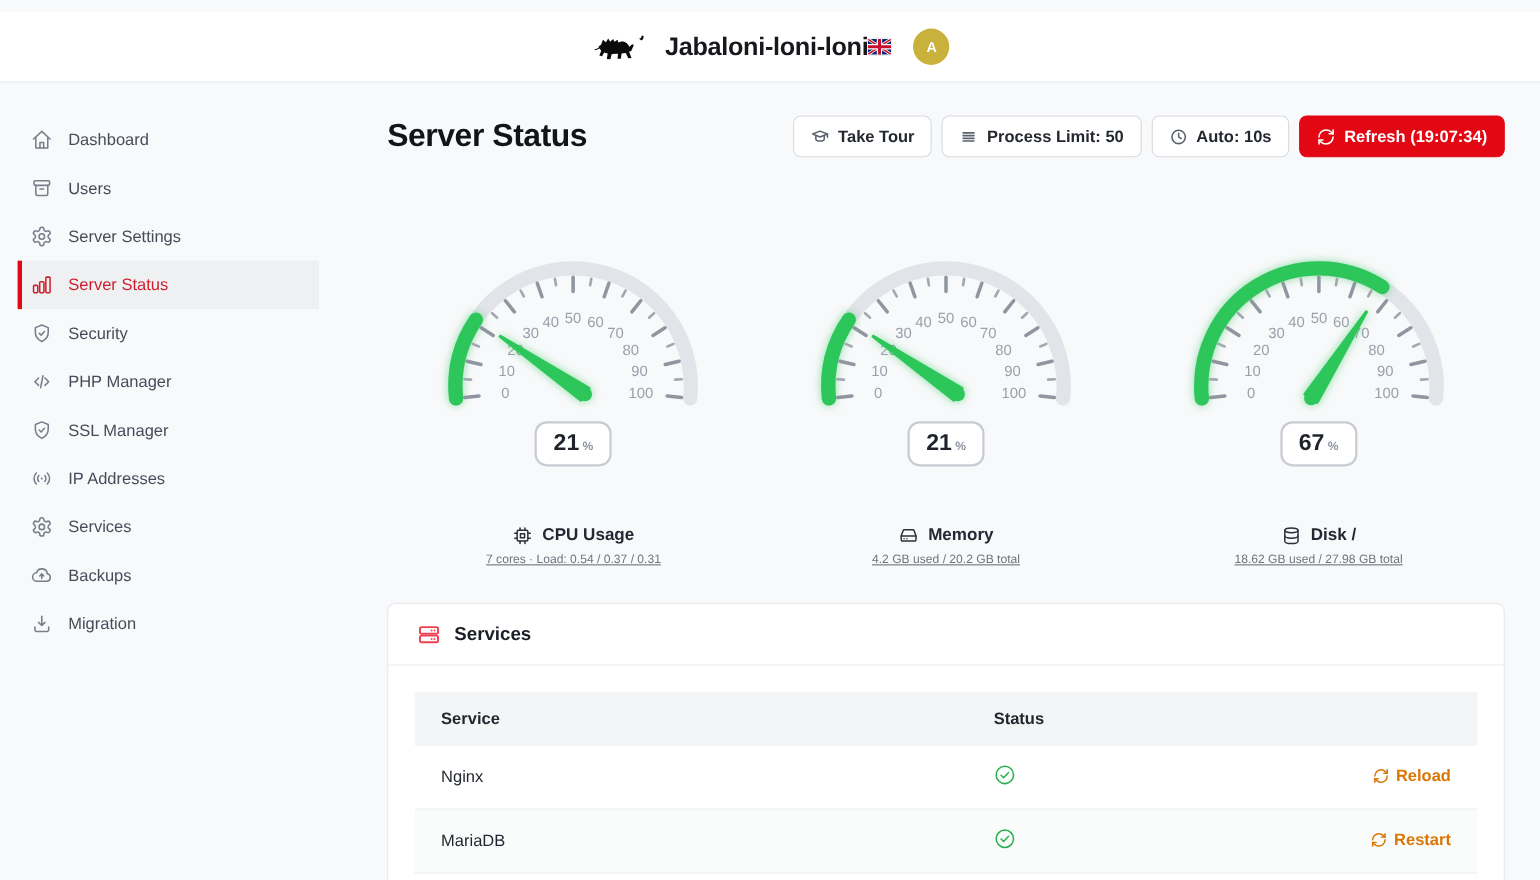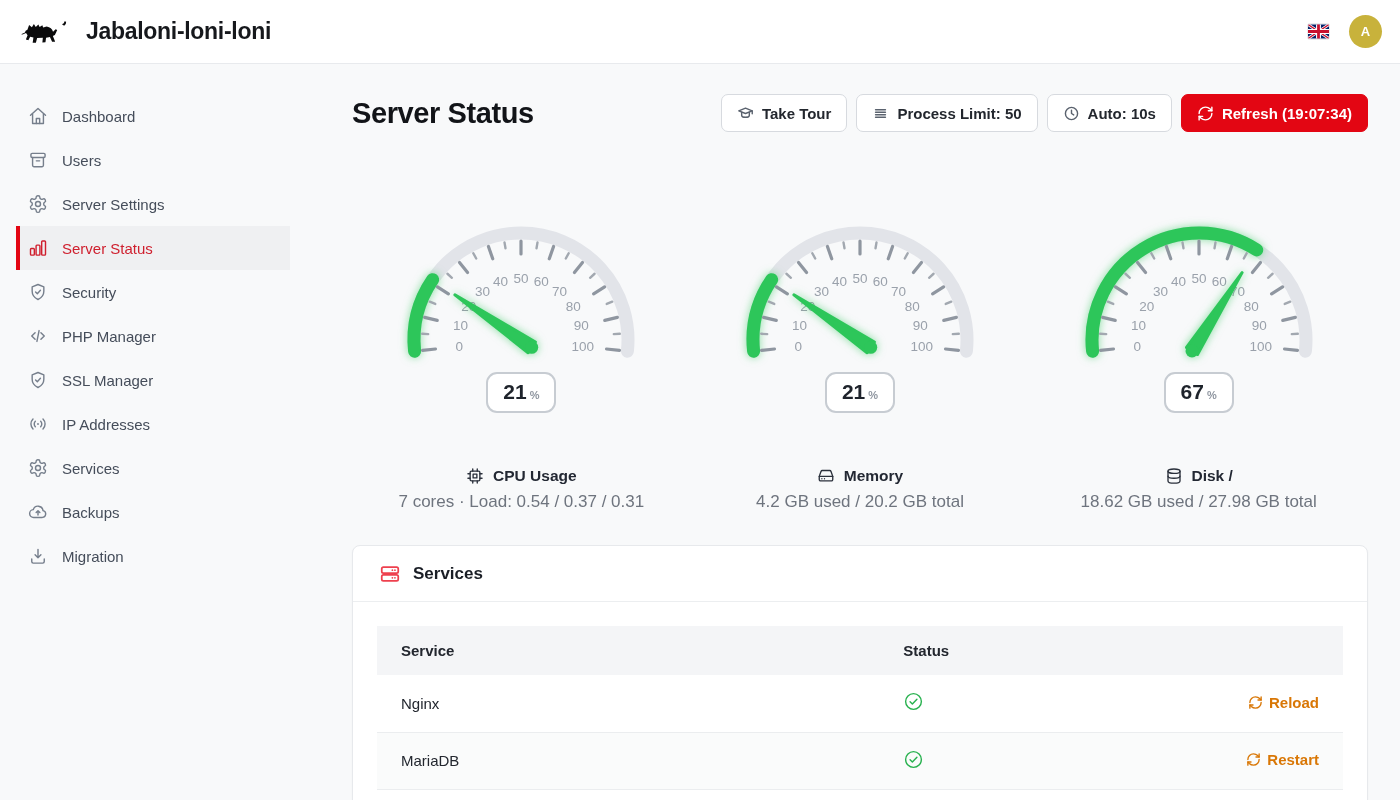--- a/index.html
+++ b/index.html
@@ -5,22 +5,22 @@
   * { box-sizing: border-box; margin: 0; padding: 0; }
   html,body { width: 1400px; height: 800px; overflow: hidden; }
   body {
     font-family: "Liberation Sans", "DejaVu Sans", sans-serif;
     background: #f8f9fa;
     color: #23272f;
   }
   
   .topbar {
     height: 64px; background: #fff; border-bottom: 1px solid #e8eaed;
-    display: flex; align-items: center; justify-content: space-between;
-    padding: 0 18px; position: relative; z-index: 5;
+    display: flex; align-items: center; justify-content: center;
+    padding: 0 18px; position: relative; z-index: 5; margin-top: 11px;
   }
   .brand { display: flex; align-items: center; gap: 14px; }
   .logo svg { display: block; }
   .brand-name { font-size: 23px; font-weight: 800; letter-spacing: -0.3px; color: #16181c; }
   .topbar-right { display: flex; align-items: center; gap: 20px; }
   .flag { display: block; width: 21px; height: 15px; border-radius: 2px; overflow: hidden; box-shadow: 0 0 0 1px rgba(0,0,0,.08); cursor: pointer; }
   .avatar {
     width: 33px; height: 33px; border-radius: 50%; background: #c8b23b;
     color: #fff; font-weight: 700; font-size: 13px;
     display: flex; align-items: center; justify-content: center; cursor: pointer;
@@ -65,21 +65,21 @@
     text-align: center;
   }
   .pill .val { font-size: 21px; font-weight: 800; color: #1e232b; }
   .pill .suf { font-size: 11px; font-weight: 600; color: #8f96a0; }
   .gauge-title {
     margin-top: 54px; display: flex; align-items: center; justify-content: center; gap: 9px;
     font-size: 15.5px; font-weight: 700; color: #232833;
   }
   .gauge-title .gt-icon { width: 18px; height: 18px; display: flex; color: #2b313c; }
   .gauge-title .gt-icon svg { width: 18px; height: 18px; }
-  .gauge-sub { margin-top: 7px; font-size: 17px; color: #6e747e; }
+  .gauge-sub { margin-top: 7px; font-size: 11px; color: #6e747e; text-decoration: underline; }
   
   .card {
     margin-top: 33px; background: #fff; border: 1px solid #e7e9ec;
     border-radius: 8px 8px 0 0; box-shadow: 0 1px 2px rgba(16,24,40,.04);
     min-height: 300px;
   }
   .card-head {
     display: flex; align-items: center; gap: 12px;
     padding: 16px 26px; border-bottom: 1px solid #eceef0; height: 56px;
   }

